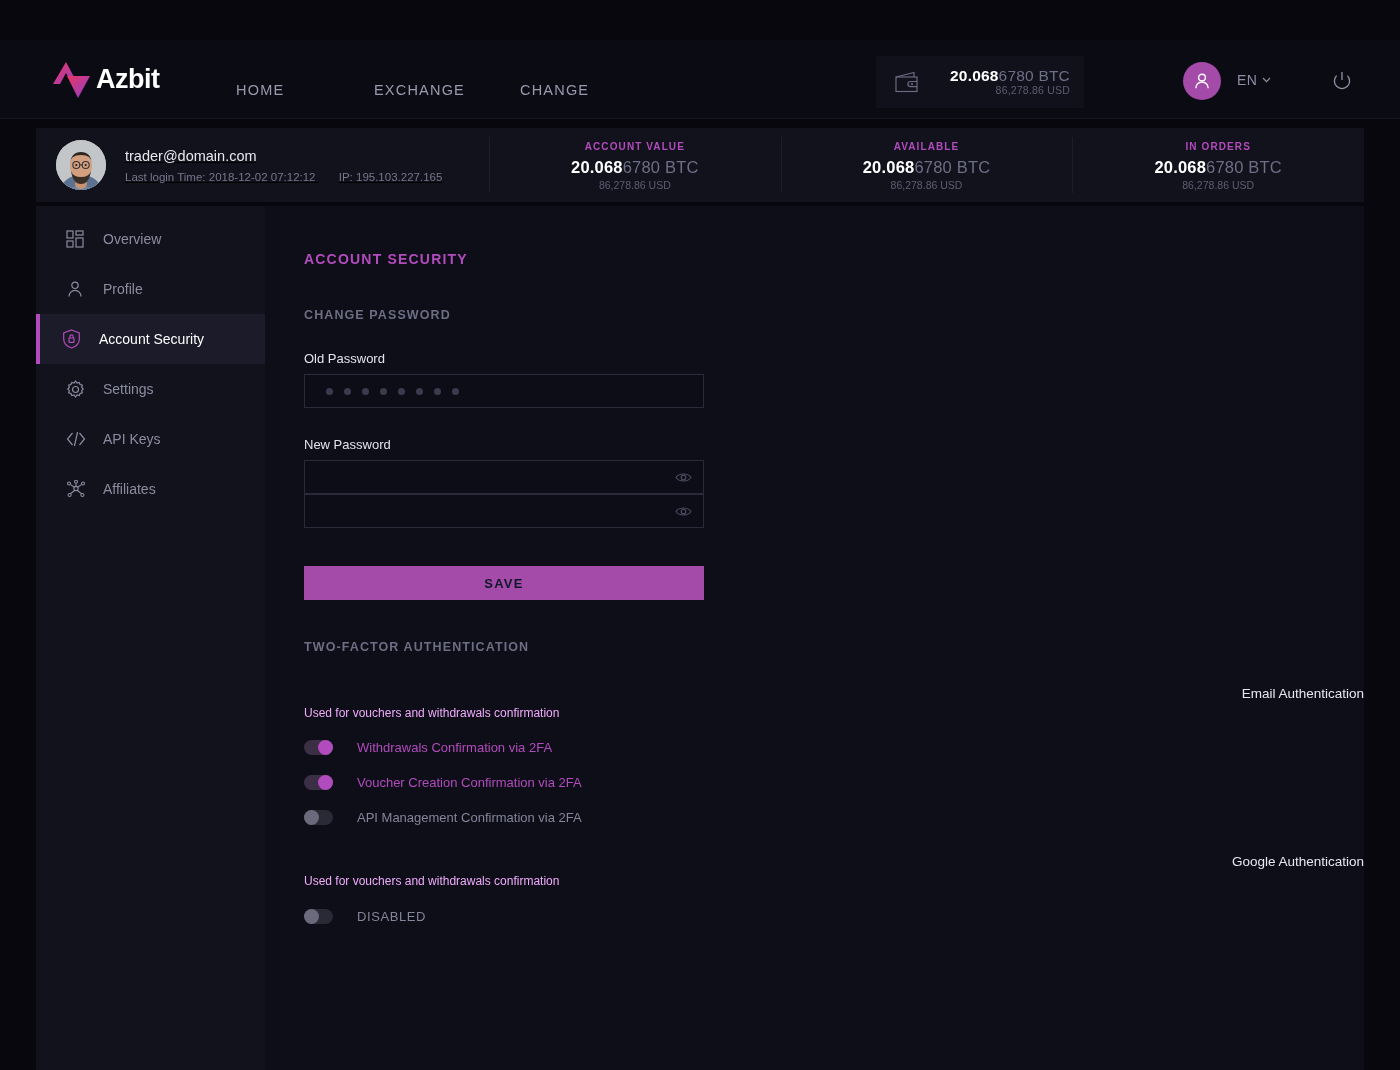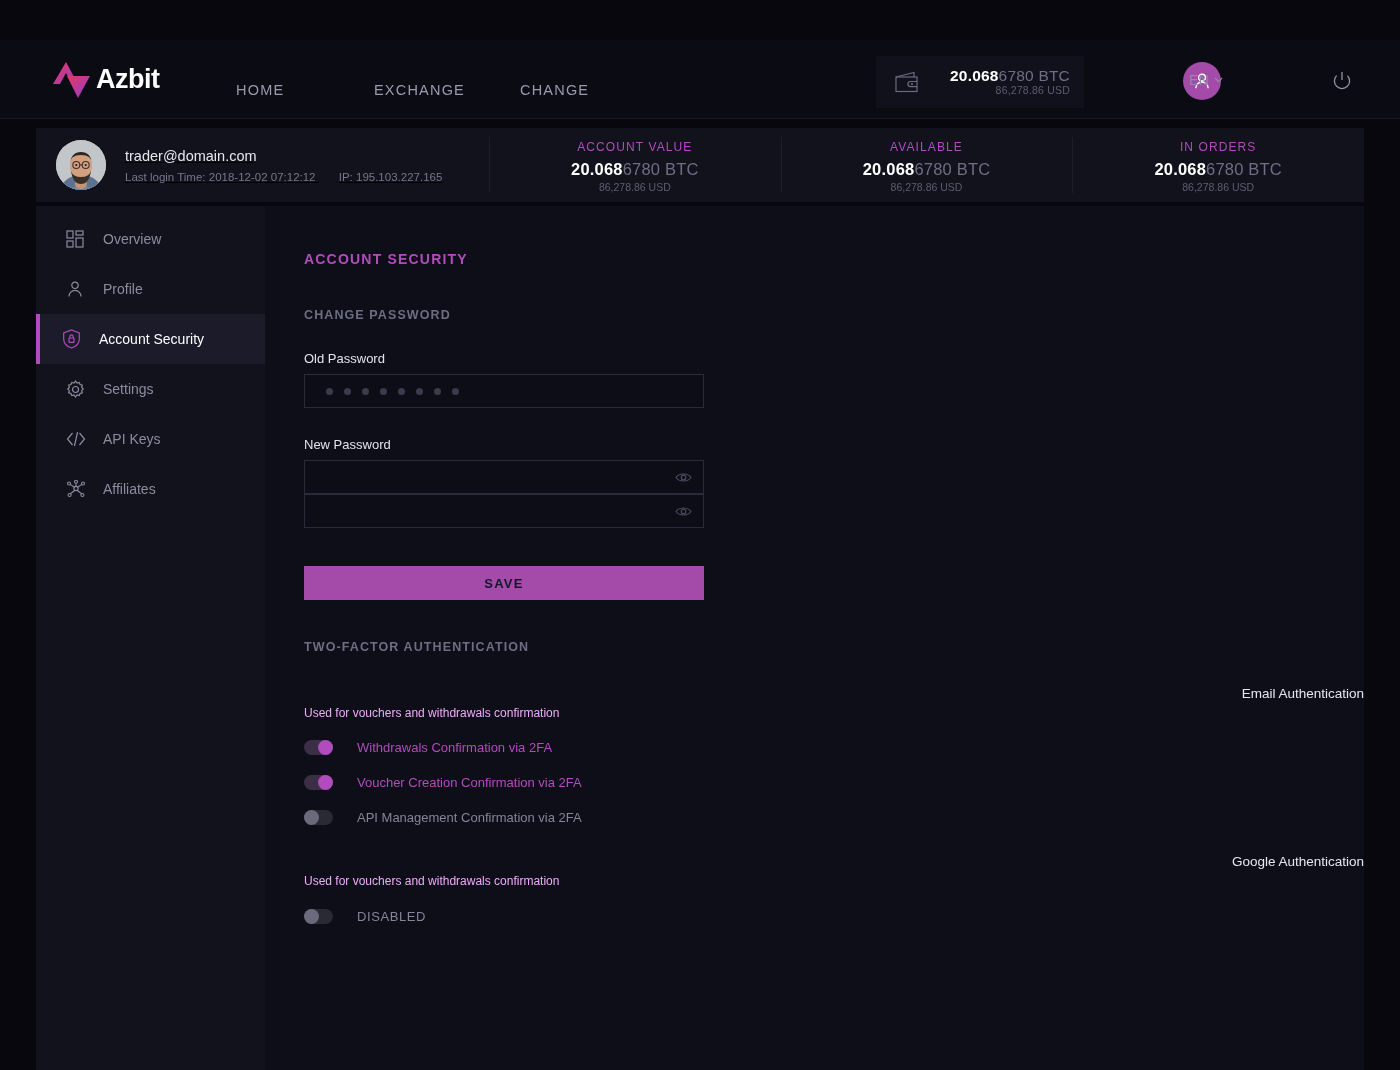--- a/index.html
+++ b/index.html
@@ -36,21 +36,21 @@
   .wallet-amounts { flex:1; text-align:right; padding-right:14px; line-height:1.12; }
   .amt-main { font-size:15.5px; color:#6e6e86; letter-spacing:0.2px; }
   .amt-main b { color:#ffffff; font-weight:bold; }
   .amt-sub { font-size:10.5px; color:#5d5d72; letter-spacing:0.2px; margin-top:1px; }
 
   .avatar-btn {
     position:absolute; left:1183px; top:22px; width:38px; height:38px; border-radius:50%;
     background:#a44aa8; display:flex; align-items:center; justify-content:center;
   }
   .lang {
-    position:absolute; left:1189px; top:32px; color:#8e8ea4; font-size:14px;
+    position:absolute; left:1237px; top:32px; color:#8e8ea4; font-size:14px;
     display:flex; align-items:center; gap:5px; letter-spacing:0.4px;
   }
   .power { position:absolute; left:1331px; top:30px; }
 
   
   .account-bar {
     position:absolute; left:36px; top:88px; width:1328px; height:74px;
     background:#12121d; display:flex;
   }
   .acct-user { width:453px; display:flex; align-items:center; padding-left:20px;text-decoration:underline; }
@@ -63,21 +63,21 @@
   .acct-meta { color:#76768c; font-size:11.5px; margin-top:5px; }
   .acct-meta .ip { margin-left:20px; }
 
   .stat {
     flex:1; position:relative; display:flex; flex-direction:column;
     align-items:center; justify-content:center; padding-top:2px;
   }
   .stat + .stat::before, .acct-user + .stat::before {
     content:""; position:absolute; left:0; top:9px; bottom:9px; width:1px; background:#1d1d2b;
   }
-  .stat-label { color:#b24bbd; font-size:12px; font-weight:normal; letter-spacing:1.1px; }
+  .stat-label { color:#b24bbd; font-size:10px; font-weight:bold; letter-spacing:1.1px; }
   .stat-main { font-size:16.5px; color:#6e6e86; margin-top:6px; letter-spacing:0.2px; }
   .stat-main b { color:#ffffff; font-weight:bold; }
   .stat-sub { font-size:10.5px; color:#5d5d72; margin-top:2px; }
 
   
   .panel { position:absolute; left:36px; top:166px; width:1328px; height:886px; display:flex; }
   .sidebar { width:229px; background:#12121d; flex:none; padding-top:8px; }
   .side-item {
     height:50px; display:flex; align-items:center; padding-left:26px;
     color:#8c8ca0; font-size:14px; border-left:4px solid transparent;

